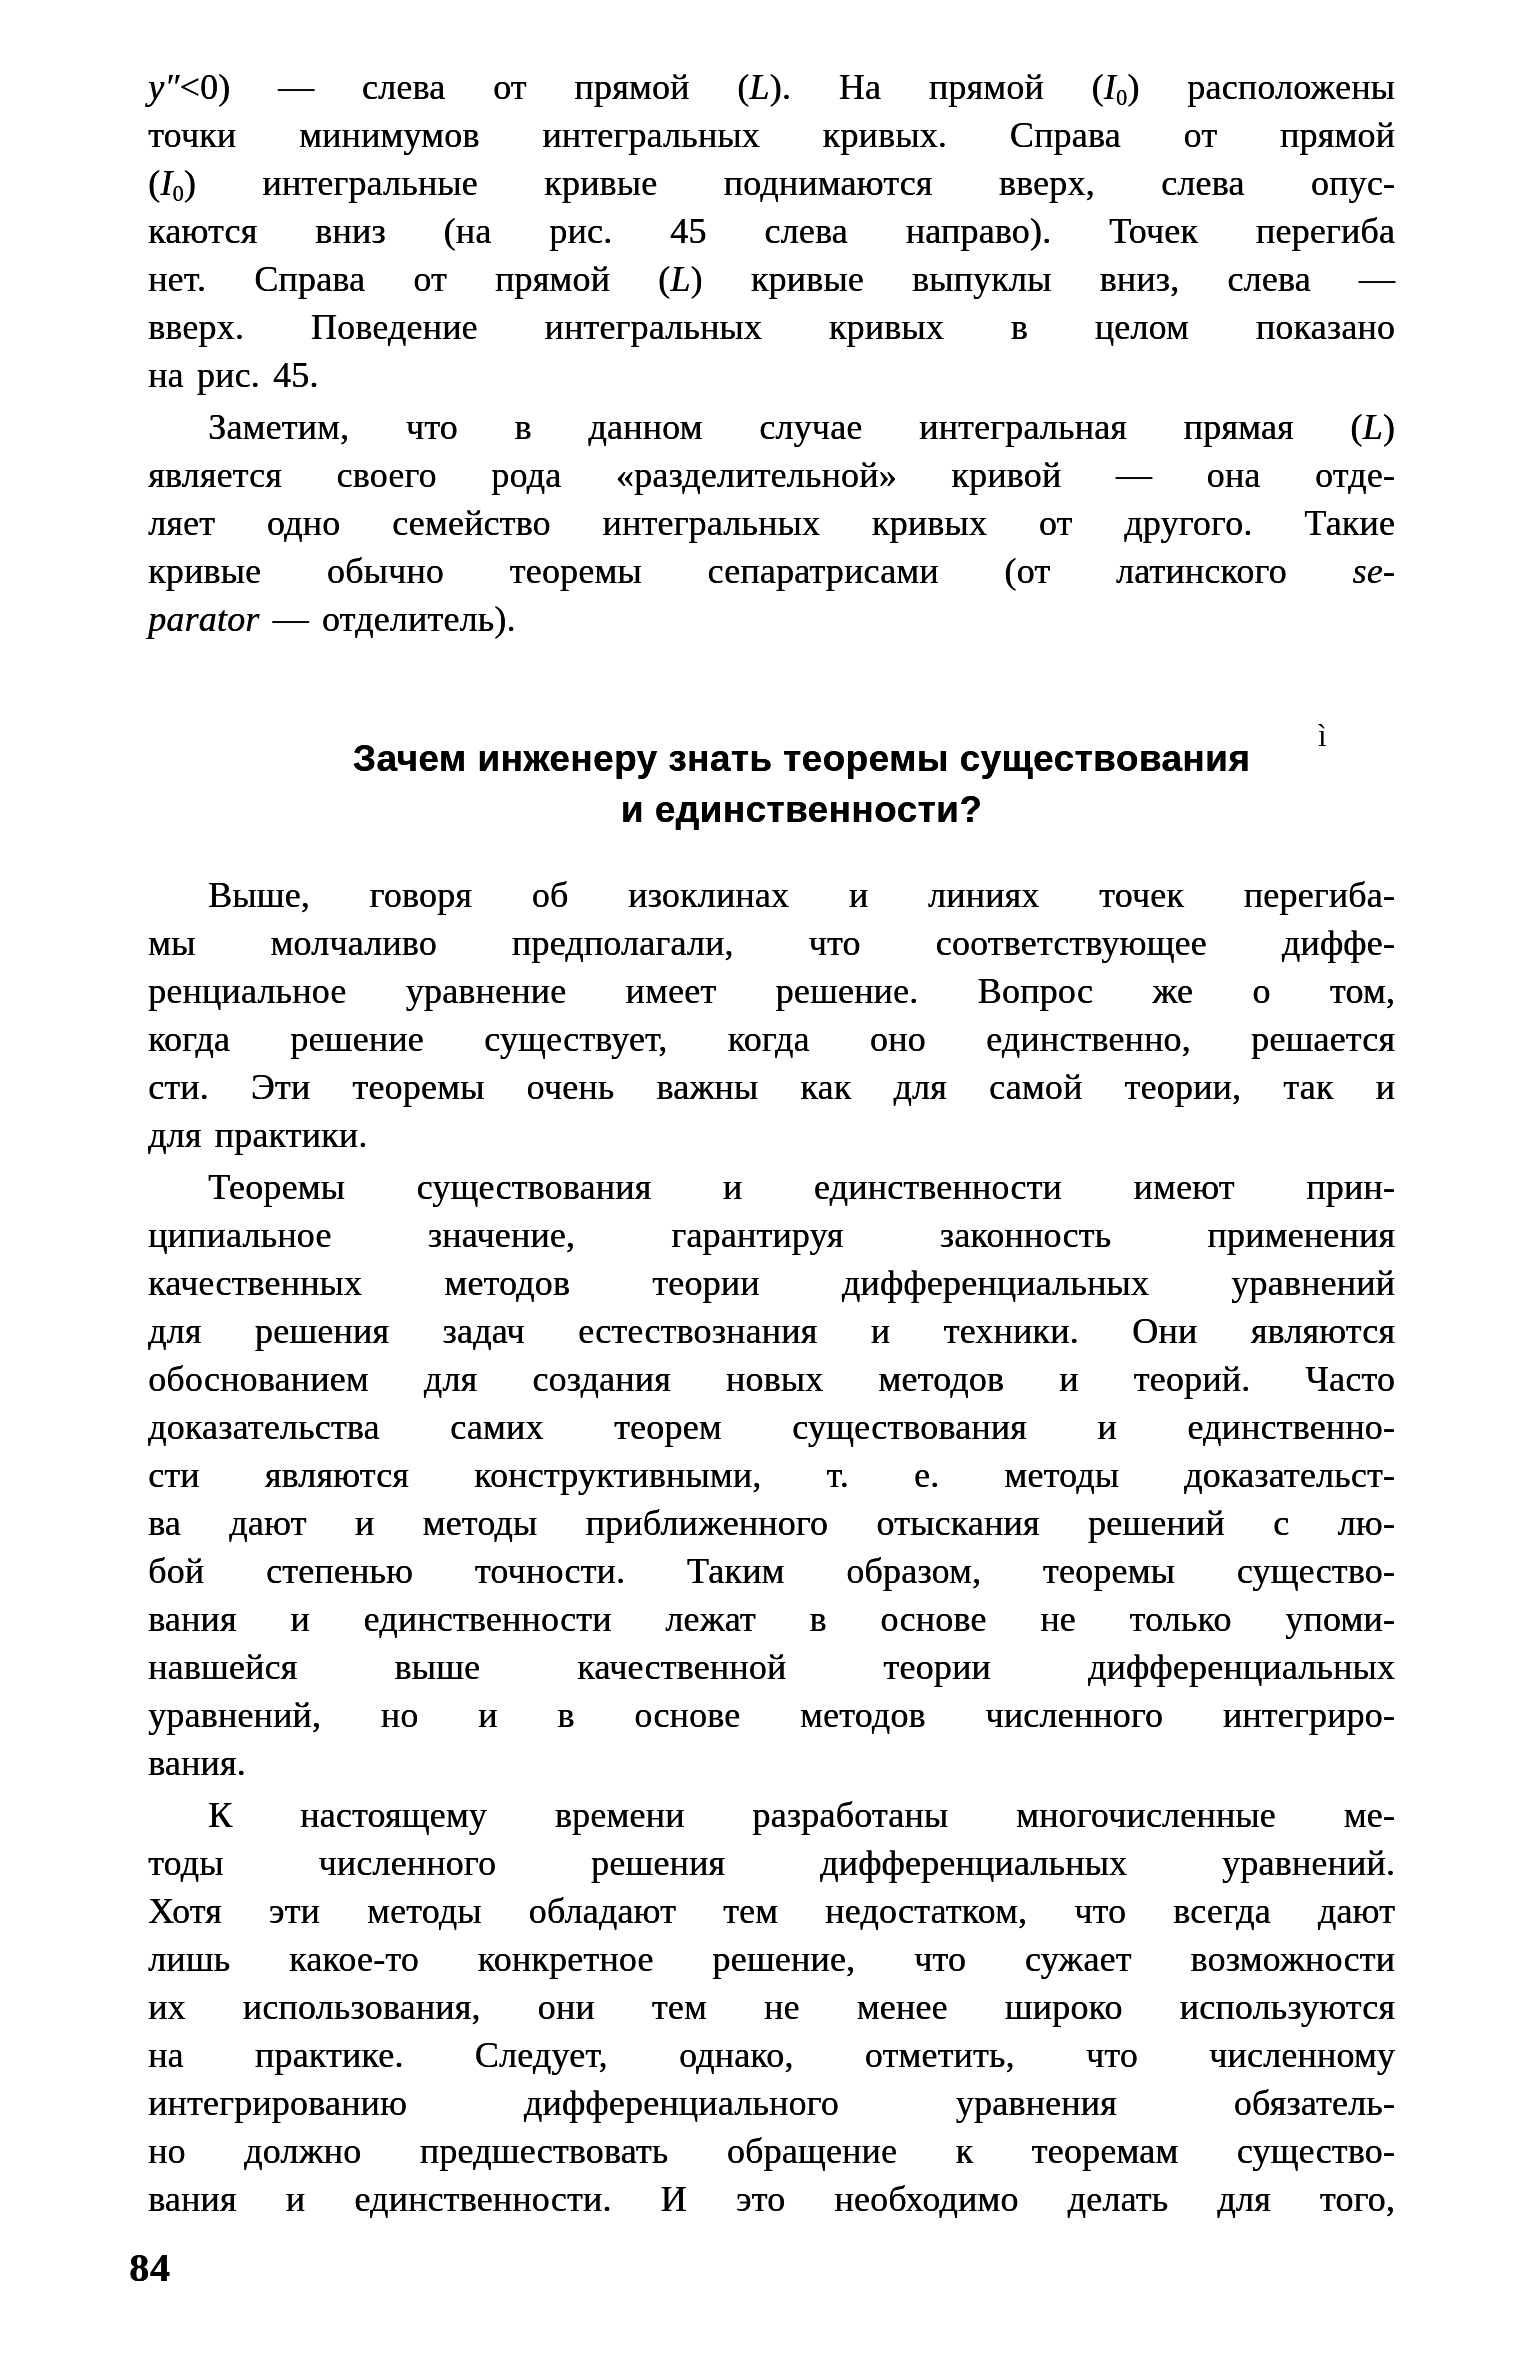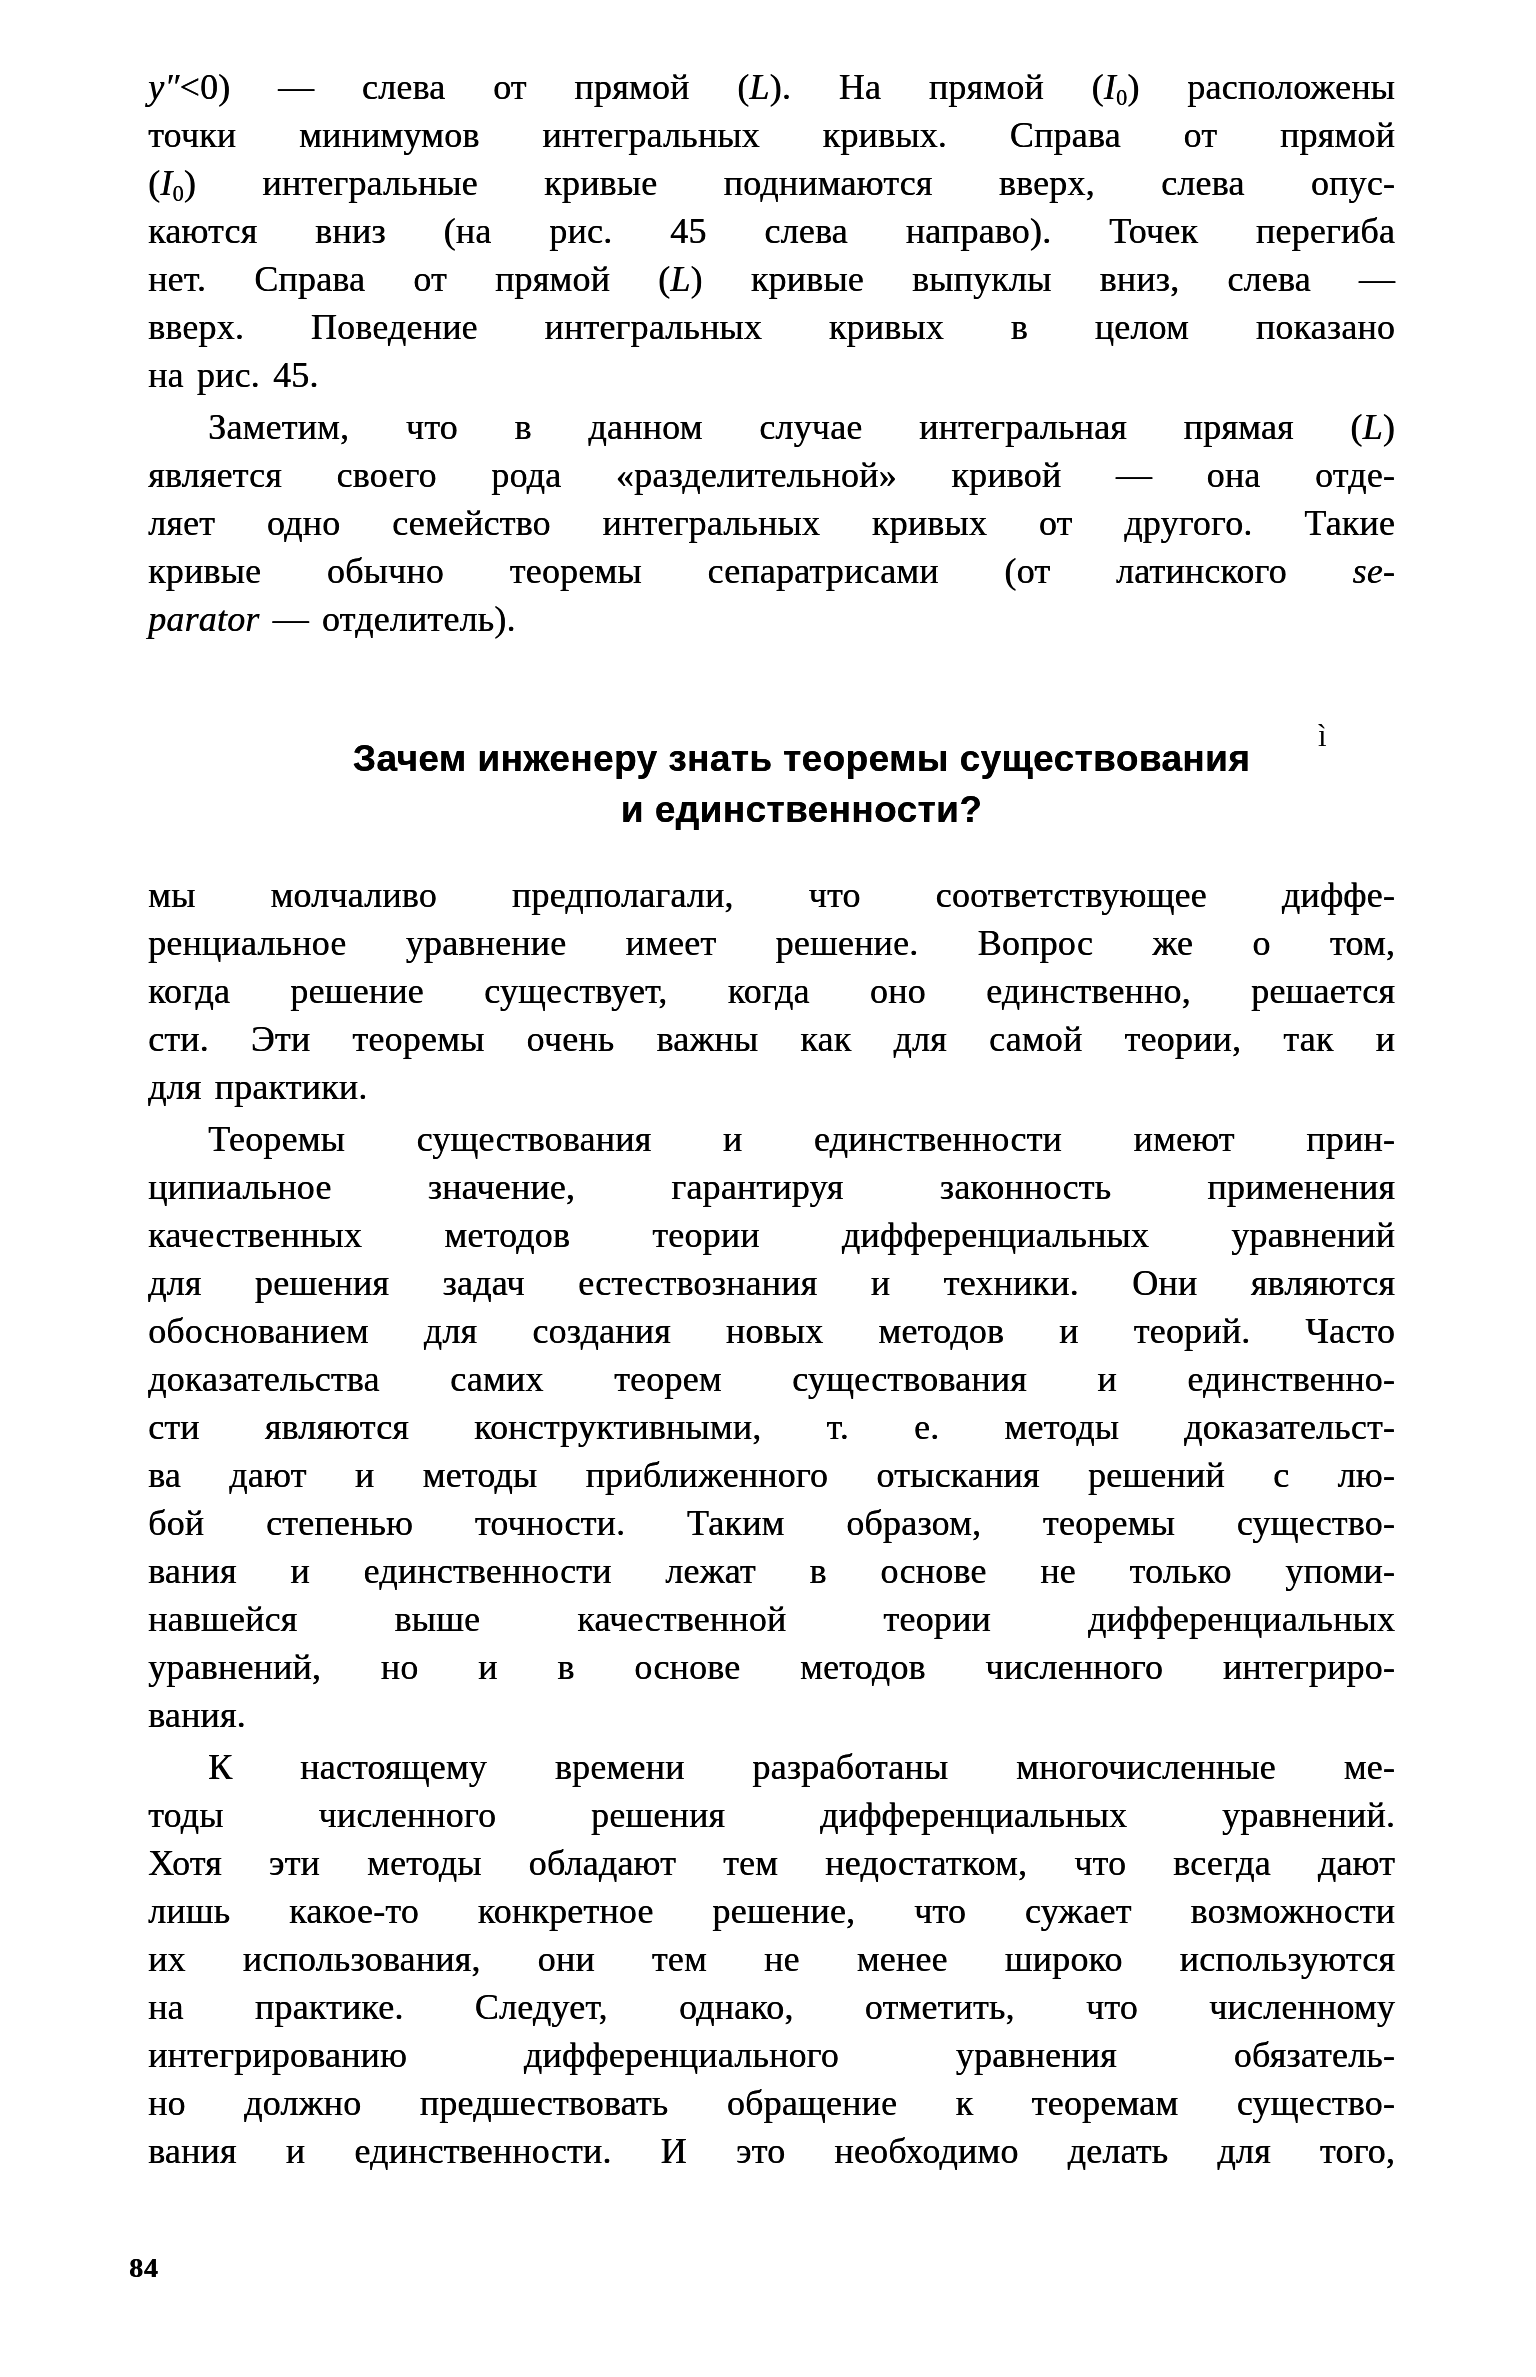--- a/index.html
+++ b/index.html
@@ -62,21 +62,21 @@
     left: 1318px;
     top: 720px;
     font-size: 31px;
     line-height: 31px;
     font-family: "Liberation Serif", "DejaVu Serif", serif;
   }
   .page-number {
     position: absolute;
     left: 129px;
     top: 2248px;
-    font-size: 28px;
+    font-size: 40px;
     line-height: 40px;
     font-weight: 700;
     letter-spacing: 0.8px;
     text-shadow: 0.4px 0 0 currentColor;
   }
 </style>
 </head>
 <body>
 
 <div class="page">
@@ -95,20 +95,21 @@
         <div class="ln"><span>является своего рода «разделительной» кривой — она отде-</span></div>
         <div class="ln"><span>ляет одно семейство интегральных кривых от другого. Такие</span></div>
         <div class="ln"><span>кривые обычно теоремы сепаратрисами (от латинского </span><span class="it">se-</span></div>
         <div class="ln ln-last"><span class="it">parator</span><span> — отделитель).</span></div>
       </div>
     <h2 class="heading">
       <div class="h-line">Зачем инженеру знать теоремы существования</div>
       <div class="h-line">и единственности?</div>
     </h2>
     <div class="para">
+        <div class="ln ln-indent"><span>Выше, говоря об изоклинах и линиях точек перегиба-</span></div>
         <div class="ln"><span>мы молчаливо предполагали, что соответствующее диффе-</span></div>
         <div class="ln"><span>ренциальное уравнение имеет решение. Вопрос же о том,</span></div>
         <div class="ln"><span>когда решение существует, когда оно единственно, решается</span></div>
         <div class="ln"><span>сти. Эти теоремы очень важны как для самой теории, так и</span></div>
         <div class="ln ln-last"><span>для практики.</span></div>
       </div>
     <div class="para">
         <div class="ln ln-indent"><span>Теоремы существования и единственности имеют прин-</span></div>
         <div class="ln"><span>ципиальное значение, гарантируя законность применения</span></div>
         <div class="ln"><span>качественных методов теории дифференциальных уравнений</span></div>

